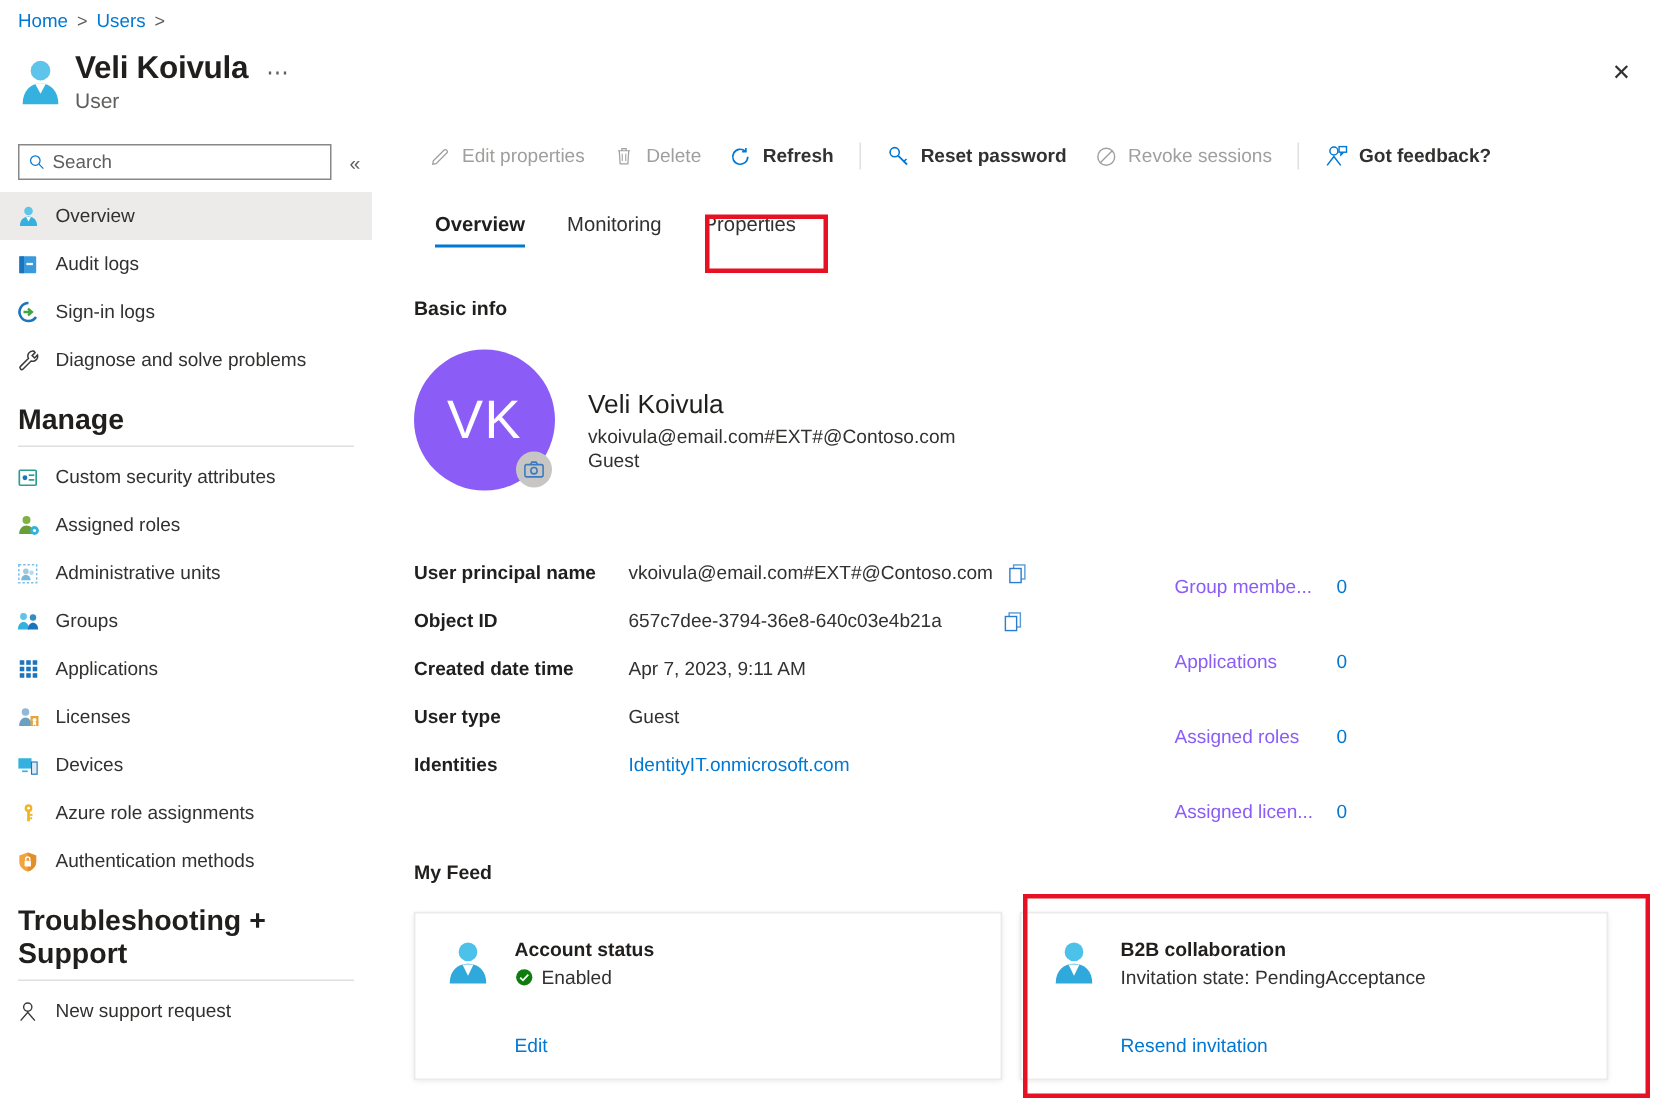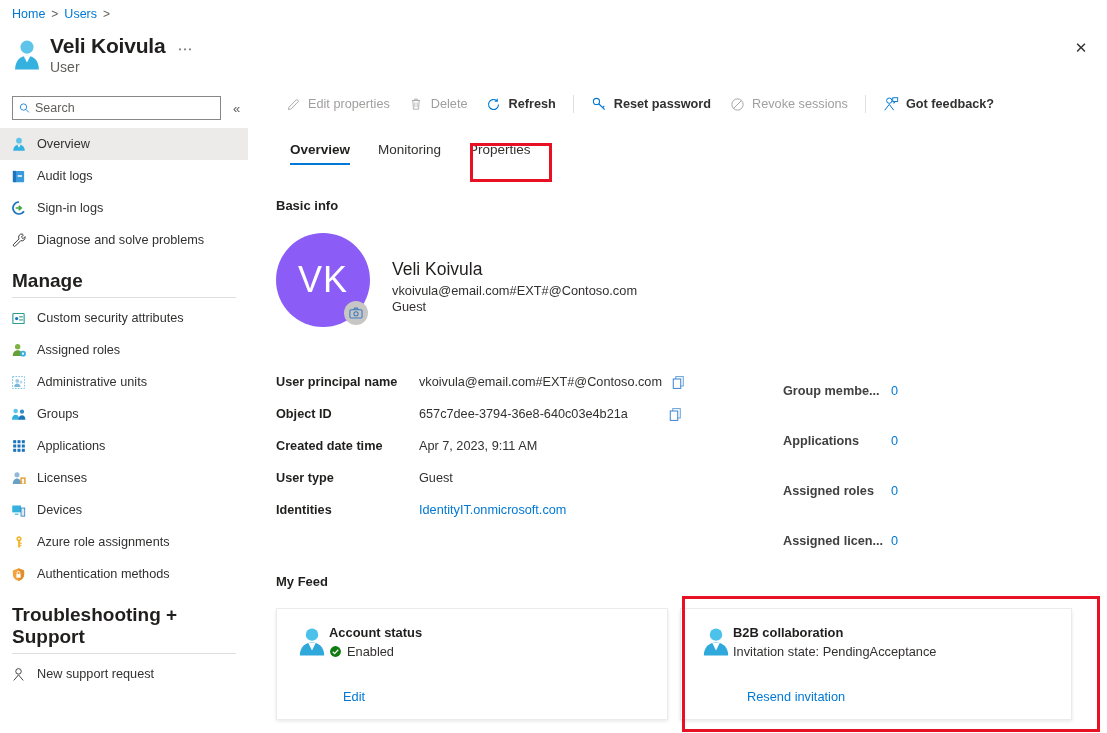--- a/index.html
+++ b/index.html
@@ -117,32 +117,32 @@
   .prof-type { font-size: 12.8px; color: #323130; margin-top: 1px; }
 
   .props-left { position: absolute; left: 16px; top: 338px; width: 430px; }
   .props-right { position: absolute; left: 523px; top: 338px; width: 330px; }
   .prow { display: flex; align-items: center; height: 32px; }
   .pkey { font-size: 12.7px; font-weight: 700; color: #201f1e; width: 143px; flex: 0 0 143px; }
   .pval { font-size: 12.7px; color: #323130; }
   .pval.link { color: #0078d4; cursor: pointer; }
   .copy-ico { margin-left: 9px; cursor: pointer; display: inline-flex; }
   .prow-r { display: flex; align-items: center; height: 50px; }
-  .pkey-r { font-size: 12.7px; color: #404040; width: 108px; flex: 0 0 108px; font-weight: bold; }
+  .pkey-r { font-size: 12.7px; color: #8b5cf6; width: 108px; flex: 0 0 108px; }
   .pval-r { font-size: 12.7px; color: #0078d4; cursor: pointer; }
 
   .myfeed { position: absolute; left: 16px; top: 546px; }
 
   .cards { position: absolute; left: 16px; top: 580px; display: flex; gap: 0; }
   .card {
     width: 392px; height: 112px; background: #fff; border: 1px solid #edebe9;
     box-shadow: 0 1.6px 3.6px rgba(0,0,0,0.09), 0 0.3px 0.9px rgba(0,0,0,0.08);
     padding: 16px 18px; position: relative;
   }
-  .card-top { display: flex; align-items: flex-start; }
+  .card-top { display: flex; align-items: flex-start; gap: 14px; }
   .card-ico { width: 34px; height: 34px; flex: 0 0 34px; }
   .card-title { font-size: 12.9px; font-weight: 700; color: #201f1e; }
   .card-sub { font-size: 12.8px; color: #323130; margin-top: 4px; display: flex; align-items: center; gap: 5px; }
   .card-link {
     position: absolute; left: 66px; bottom: 15px;
     font-size: 12.8px; color: #0078d4; cursor: pointer;
   }
   .card-spacer { width: 12px; }
   .card-highlight {
     position: absolute; left: 406px; top: -12px; width: 418px; height: 136px;

